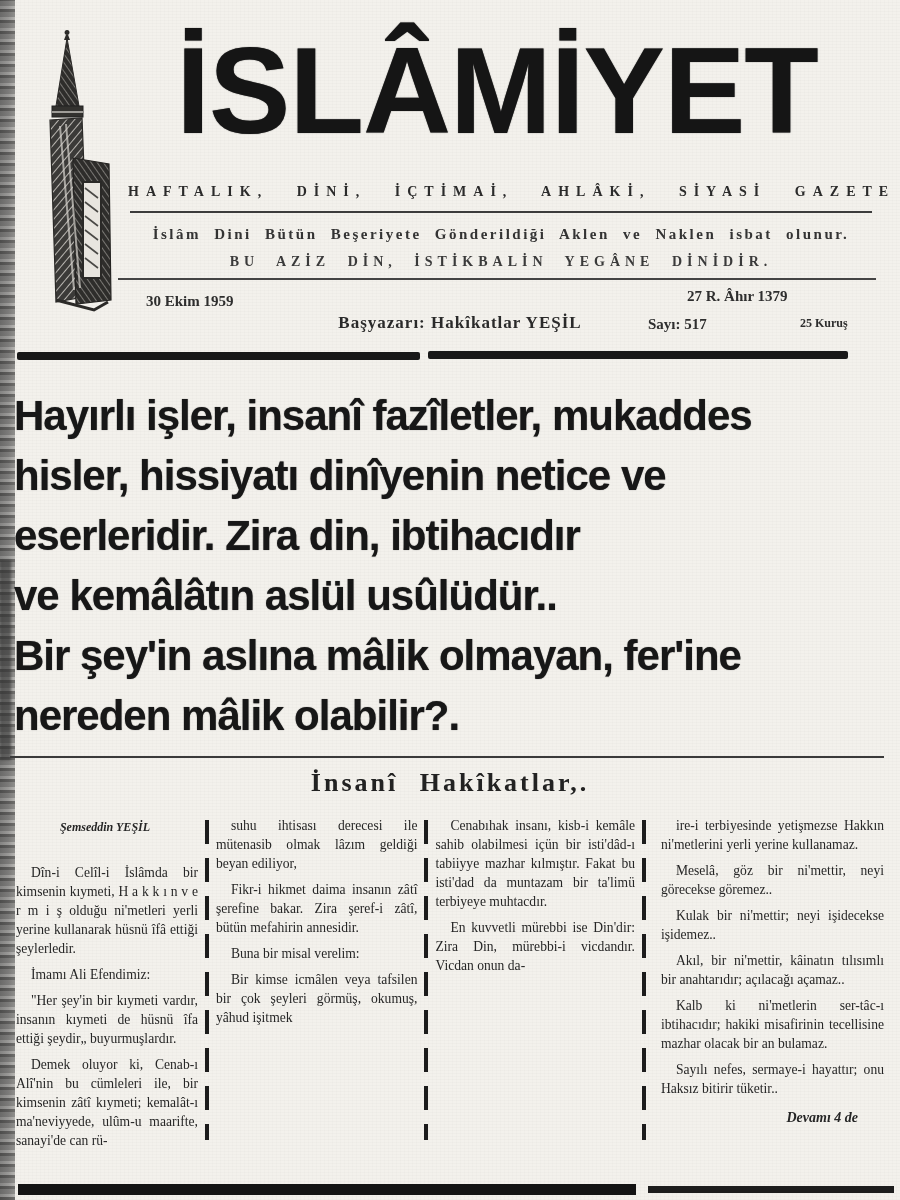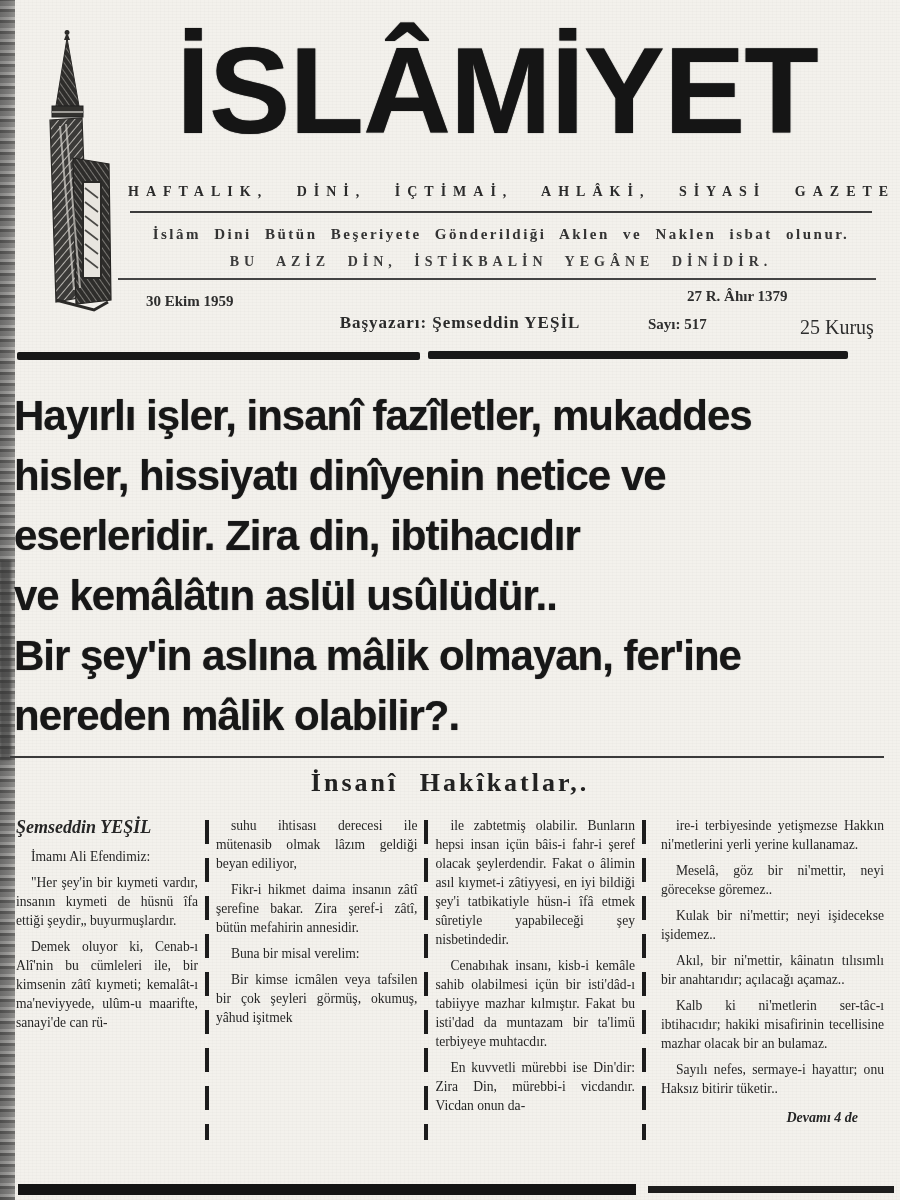--- a/index.html
+++ b/index.html
@@ -30,21 +30,21 @@
   .motto-1{position:absolute;left:128px;right:26px;top:226px;text-align:center;
         font-size:15px;font-weight:bold;letter-spacing:2.5px;word-spacing:7px;color:#333;white-space:nowrap;}
   .motto-2{position:absolute;left:128px;right:26px;top:248px;text-align:center;
         font-size:14px;font-weight:bold;letter-spacing:5px;word-spacing:9px;color:#3a3a3a;white-space:nowrap;margin-top:6px;}
   .rule-2{position:absolute;left:118px;right:24px;top:278px;border-top:2px solid #444;}
   .info-date{position:absolute;left:146px;top:293px;font-size:15px;font-weight:bold;color:#2e2e2e;}
   .info-editor{position:absolute;left:290px;top:313px;width:340px;text-align:center;
         font-size:17px;font-weight:bold;letter-spacing:1px;color:#2a2a2a;white-space:nowrap;}
   .info-hijri{position:absolute;left:687px;top:288px;font-size:15px;font-weight:bold;color:#2e2e2e;white-space:nowrap;}
   .info-issue{position:absolute;left:648px;top:316px;font-size:15px;font-weight:bold;color:#2e2e2e;}
-  .info-price{position:absolute;left:800px;top:316px;font-size:20px;font-weight:normal;color:#2e2e2e;white-space:nowrap;text-align:right;}
+  .info-price{position:absolute;left:800px;top:316px;font-size:12px;font-weight:bold;color:#2e2e2e;white-space:nowrap;text-align:right;}
   .thick-bar-left{position:absolute;left:17px;top:352px;width:403px;height:8px;background:#181818;border-radius:2px;}
   .thick-bar-right{position:absolute;left:428px;top:351px;width:420px;height:8px;background:#181818;border-radius:2px;}
 
   
   .headline{position:absolute;left:14px;right:14px;top:386px;text-align:left;
         font-family:"Liberation Sans",sans-serif;font-weight:bold;font-size:42px;line-height:60px;
         letter-spacing:-1px;color:#171717;text-shadow:0 0 1px rgba(25,25,25,.65);}
   .headline div{white-space:nowrap;}
 
   
@@ -52,21 +52,21 @@
   .article-title{position:absolute;left:0;right:0;top:768px;text-align:center;
         font-size:26px;font-weight:bold;letter-spacing:3px;word-spacing:12px;color:#222;}
   .columns{position:absolute;left:16px;top:816px;width:868px;height:334px;display:flex;overflow:hidden;}
   .col{font-size:13.6px;line-height:19px;color:#262626;}
   .col p{margin:0 0 7px;text-indent:15px;text-align:justify;}
   .col-1{width:186px;}
   .col-2{width:206px;}
   .col-3{width:204px;}
   .col-4{width:228px;margin-left:8px;}
   .col-div{width:4px;background:repeating-linear-gradient(180deg,#1c1c1c 0 24px,rgba(0,0,0,0) 24px 38px);margin:4px 7px 0 7px;height:320px;}
-  .byline{text-align:left;font-style:italic;font-weight:bold;font-size:18px;padding-right:4px;margin:2px 0 10px;}
+  .byline{text-align:center;font-style:italic;font-weight:bold;font-size:12px;padding-right:4px;margin:2px 0 26px;}
   .continuation{text-align:right;font-style:italic;font-weight:bold;font-size:14px;padding-right:26px;margin-top:10px;}
 </style>
 </head>
 <body>
 
 <div class="page">
 
   <div class="edge-left"></div>
   <div class="edge-left-blotch"></div>
 
@@ -94,21 +94,21 @@
   </svg>
 
   <div class="mast-title">İSLÂMİYET</div>
   <div class="mast-subtitle">HAFTALIK, DİNİ, İÇTİMAİ, AHLÂKİ, SİYASİ GAZETE</div>
   <div class="rule-1"></div>
   <div class="motto-1">İslâm Dini Bütün Beşeriyete Gönderildiği Aklen ve Naklen isbat olunur.</div>
   <div class="motto-2">BU AZİZ DİN, İSTİKBALİN YEGÂNE DİNİDİR.</div>
   <div class="rule-2"></div>
 
   <div class="info-date">30 Ekim 1959</div>
-  <div class="info-editor">Başyazarı: Şemseddin YEŞİL</div>
+  <div class="info-editor">Başyazarı: Hakîkatlar YEŞİL</div>
   <div class="info-hijri">27 R. Âhır 1379</div>
   <div class="info-issue">Sayı: 517</div>
   <div class="info-price">25 Kuruş</div>
 
   <div class="thick-bar-left"></div>
   <div class="thick-bar-right"></div>
 
   <div class="headline">
     <div>Hayırlı işler, insanî fazîletler, mukaddes</div>
     <div>hisler, hissiyatı dinîyenin netice ve</div>
@@ -117,34 +117,34 @@
     <div>Bir şey'in aslına mâlik olmayan, fer'ine</div>
     <div>nereden mâlik olabilir?.</div>
   </div>
 
   <div class="rule-3"></div>
   <div class="article-title">İnsanî Hakîkatlar,.</div>
 
   <div class="columns">
     <div class="col col-1">
       <div class="byline">Şemseddin YEŞİL</div>
+      <p>Dîn-i Celîl-i İslâmda bir kimsenin kıymeti, H a k k ı n  v e r m i ş  olduğu ni'metleri yerli yerine kullanarak hüsnü îfâ ettiği şeylerledir.</p>
       <p>İmamı Ali Efendimiz:</p>
       <p>"Her şey'in bir kıymeti vardır, insanın kıymeti de hüsnü îfa ettiği şeydir„ buyurmuşlardır.</p>
       <p>Demek oluyor ki, Cenab-ı Alî'nin bu cümleleri ile, bir kimsenin zâtî kıymeti; kemalât-ı ma'neviyyede, ulûm-u maarifte, sanayi'de can rü-</p>
     </div>
     <div class="col-div"></div>
     <div class="col col-2">
       <p>suhu ihtisası derecesi ile mütenasib olmak lâzım geldiği beyan ediliyor,</p>
       <p>Fikr-i hikmet daima insanın zâtî şerefine bakar. Zira şeref-i zâtî, bütün mefahirin annesidir.</p>
       <p>Buna bir misal verelim:</p>
       <p>Bir kimse icmâlen veya tafsilen bir çok şeyleri görmüş, okumuş, yâhud işitmek</p>
     </div>
     <div class="col-div"></div>
     <div class="col col-3">
-      <p>ile zabtetmiş olabilir. Bunların hepsi insan içün bâis-i fahr-i şeref olacak şeylerdendir. Fakat o âlimin asıl kıymet-i zâtiyyesi, en iyi bildiği şey'i tatbikatiyle hüsn-i îfâ etmek sûretiyle yapabileceği şey nisbetindedir.</p>
       <p>Cenabıhak insanı, kisb-i kemâle sahib olabilmesi içün bir isti'dâd-ı tabiiyye mazhar kılmıştır. Fakat bu isti'dad da muntazam bir ta'limü terbiyeye muhtacdır.</p>
       <p>En kuvvetli mürebbi ise Din'dir: Zira Din, mürebbi-i vicdandır. Vicdan onun da-</p>
     </div>
     <div class="col-div"></div>
     <div class="col col-4">
       <p>ire-i terbiyesinde yetişmezse Hakkın ni'metlerini yerli yerine kullanamaz.</p>
       <p>Meselâ, göz bir ni'mettir, neyi görecekse göremez..</p>
       <p>Kulak bir ni'mettir; neyi işidecekse işidemez..</p>
       <p>Akıl, bir ni'mettir, kâinatın tılısımlı bir anahtarıdır; açılacağı açamaz..</p>
       <p>Kalb ki ni'metlerin ser-tâc-ı ibtihacıdır; hakiki misafirinin tecellisine mazhar olacak bir an bulamaz.</p>

